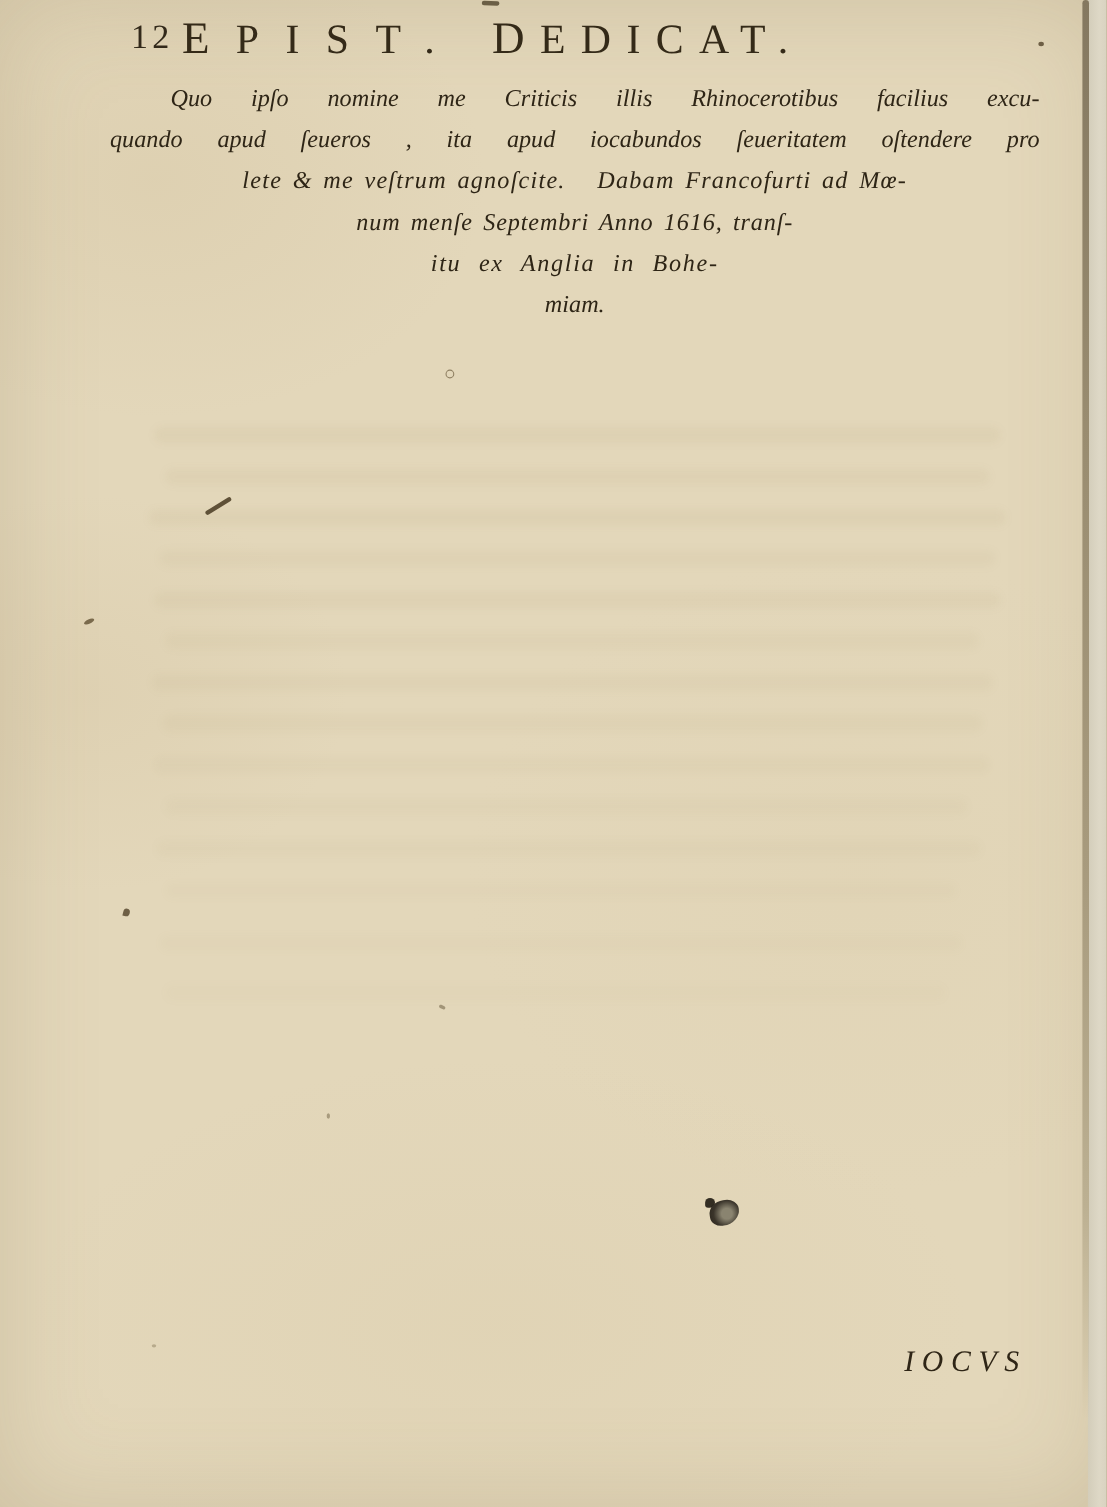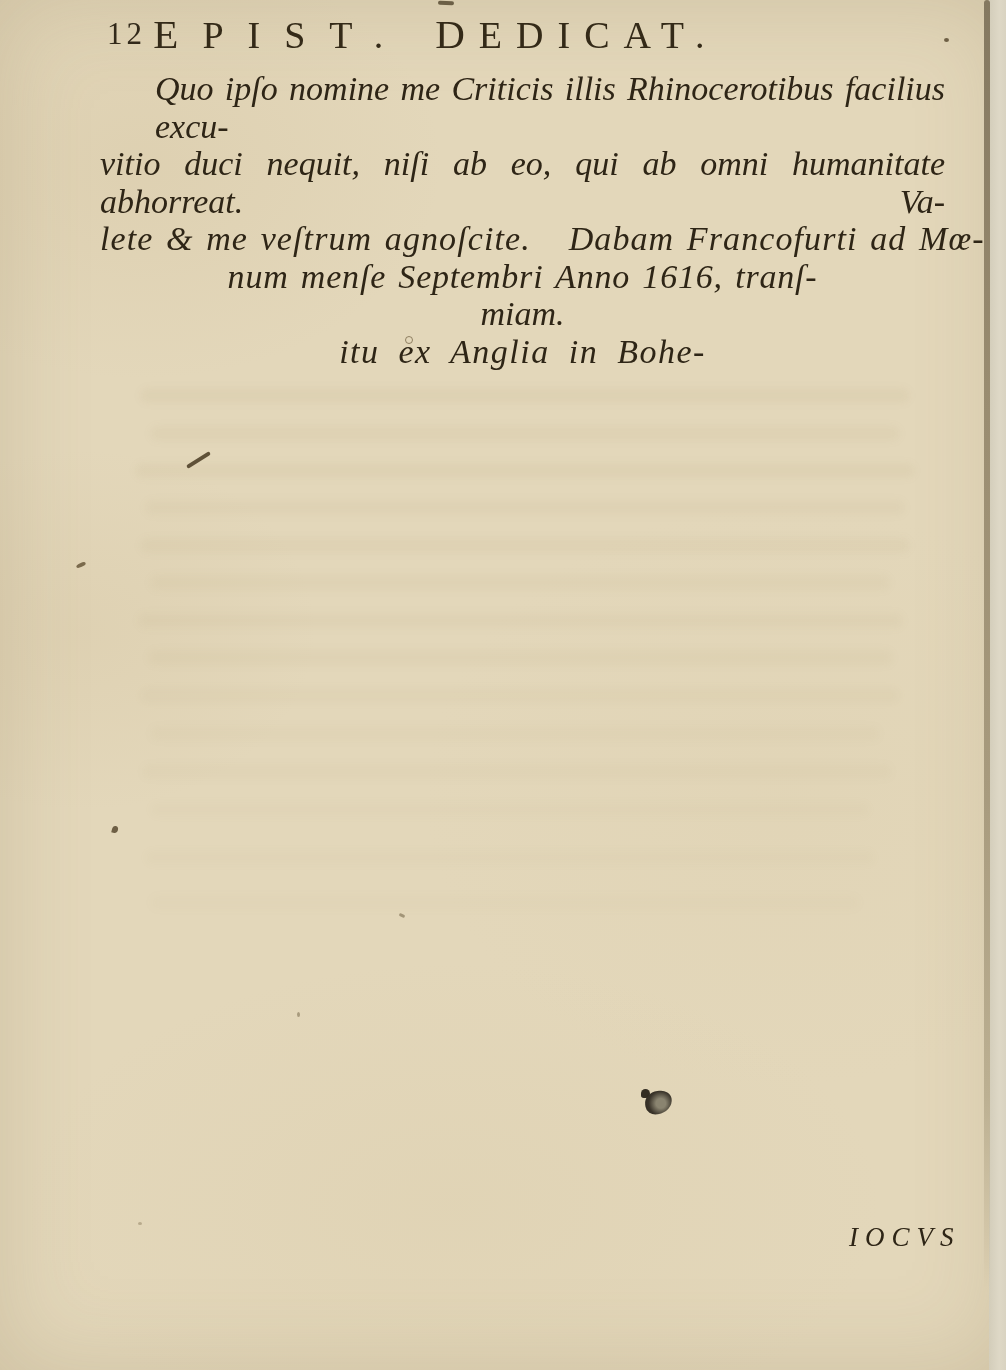--- a/index.html
+++ b/index.html
@@ -21,21 +21,21 @@
   .edge-strip{
     position:absolute;top:0;right:0;width:17px;height:100%;
     background:linear-gradient(90deg,#d3cdba,#ded8c6 60%,#d9d3c1);
   }
   .crease-line{
     position:absolute;top:0;left:984px;width:6px;height:1290px;
     background:linear-gradient(180deg,#847860 0%,#998c70 30%,#a89b7e 62%,#bcb092 85%,rgba(188,176,146,0) 100%);
     border-radius:3px;
   }
   
-  .running-head{position:absolute;top:10px;left:0;width:840px;height:48px;}
+  .running-head{position:absolute;top:10px;left:12px;width:840px;height:48px;}
   .page-number{
     position:absolute;left:107px;top:6px;
     font-size:31px;letter-spacing:4px;color:#32291a;
   }
   .head-title{
     position:absolute;left:0;top:0;width:100%;text-align:center;
     transform:translateX(16px);
     white-space:nowrap;
   }
   .head-word{
@@ -43,33 +43,33 @@
     font-size:38px;color:#342a18;
     letter-spacing:24px;
     text-indent:0;
   }
   .head-word.second{letter-spacing:14px;margin-left:28px;}
   .head-word::first-letter{font-size:41px;}
   
   .body-text{
     position:absolute;left:100px;top:70px;width:845px;
     font-style:italic;
-    font-size:34px;line-height:37.5px;
+    font-size:22px;line-height:37.5px;
     color:#2e2516;
   }
   .line{margin:0;padding:0;}
   .line.justify{text-align:justify;text-align-last:justify;}
   .line.indent{padding-left:55px;}
   .line.center{text-align:center;white-space:pre;}
   .line.c5{letter-spacing:1.1px;word-spacing:3px;}
   .line.c6{letter-spacing:0.8px;word-spacing:3px;}
   .line.c7{letter-spacing:1.5px;word-spacing:9px;}
   
   .catchword{
-    position:absolute;left:849px;top:1222px;
+    position:absolute;left:822px;top:1222px;
     font-style:italic;font-size:27px;letter-spacing:7px;
     color:#2e2516;
   }
   
   .ghost{
     position:absolute;height:15px;border-radius:7px;
     background:rgba(146,124,82,0.10);
     filter:blur(4px);
   }
   
@@ -102,25 +102,25 @@
 
   <header class="running-head">
     <span class="page-number">12</span>
     <span class="head-title">
       <span class="head-word">EPIST.</span><span class="head-word second">DEDICAT.</span>
     </span>
   </header>
 
   <main class="body-text">
     <p class="line justify indent">Quo ipſo nomine me Criticis illis Rhinocerotibus facilius excu-</p>
-    <p class="line justify">vitio duci nequit, niſi ab eo, qui ab omni humanitate abhorreat. Va-</p>
+    <p class="line justify">quando apud ſeueros , ita apud iocabundos ſeueritatem oſtendere pro</p>
     <p class="line center c5">lete &amp; me veſtrum agnoſcite.   Dabam Francofurti ad Mœ-</p>
     <p class="line center c6">num menſe Septembri Anno 1616, tranſ-</p>
+    <p class="line center c7">itu ex Anglia in Bohe-</p>
     <p class="line center">miam.</p>
-    <p class="line center c7">itu ex Anglia in Bohe-</p>
   </main>
 
   <div class="catchword">IOCVS</div>
 
   <div class="ghost" style="top:388px;left:140px;width:770px;opacity:.7;"></div>
   <div class="ghost" style="top:426px;left:150px;width:750px;opacity:.6;"></div>
   <div class="ghost" style="top:463px;left:135px;width:780px;opacity:.65;"></div>
   <div class="ghost" style="top:500px;left:145px;width:760px;opacity:.55;"></div>
   <div class="ghost" style="top:538px;left:140px;width:770px;opacity:.6;"></div>
   <div class="ghost" style="top:575px;left:150px;width:740px;opacity:.5;"></div>

